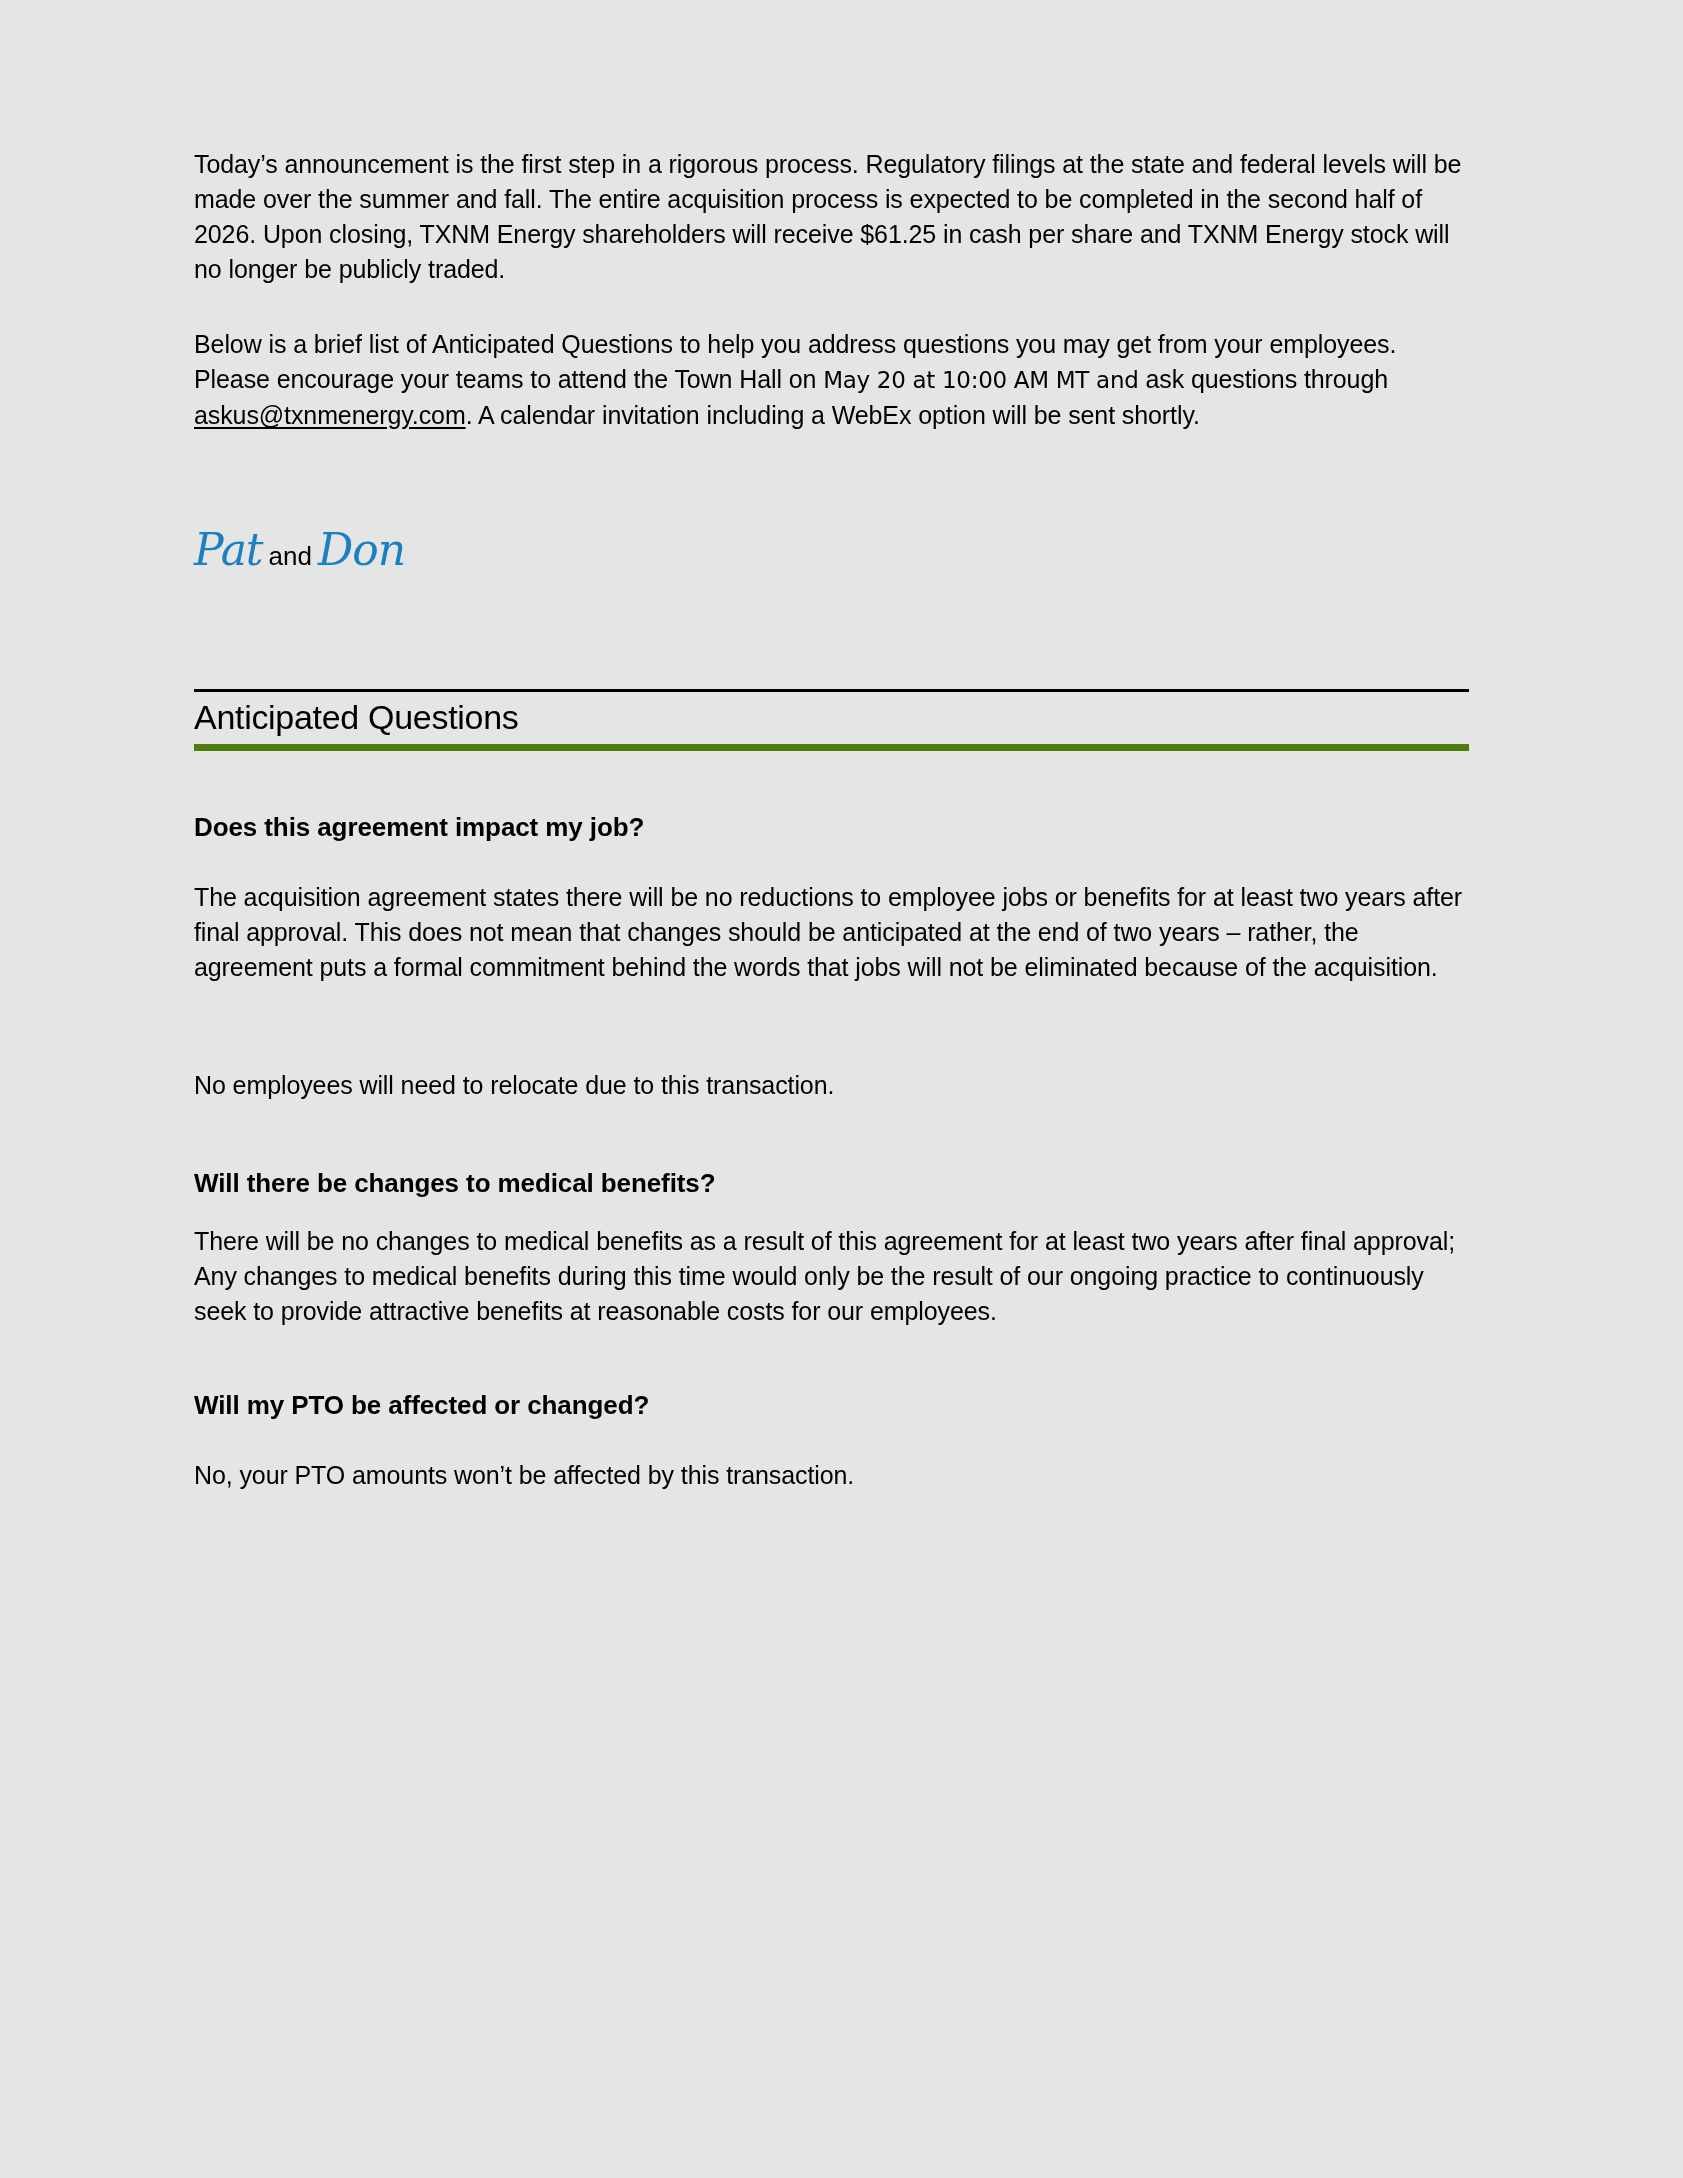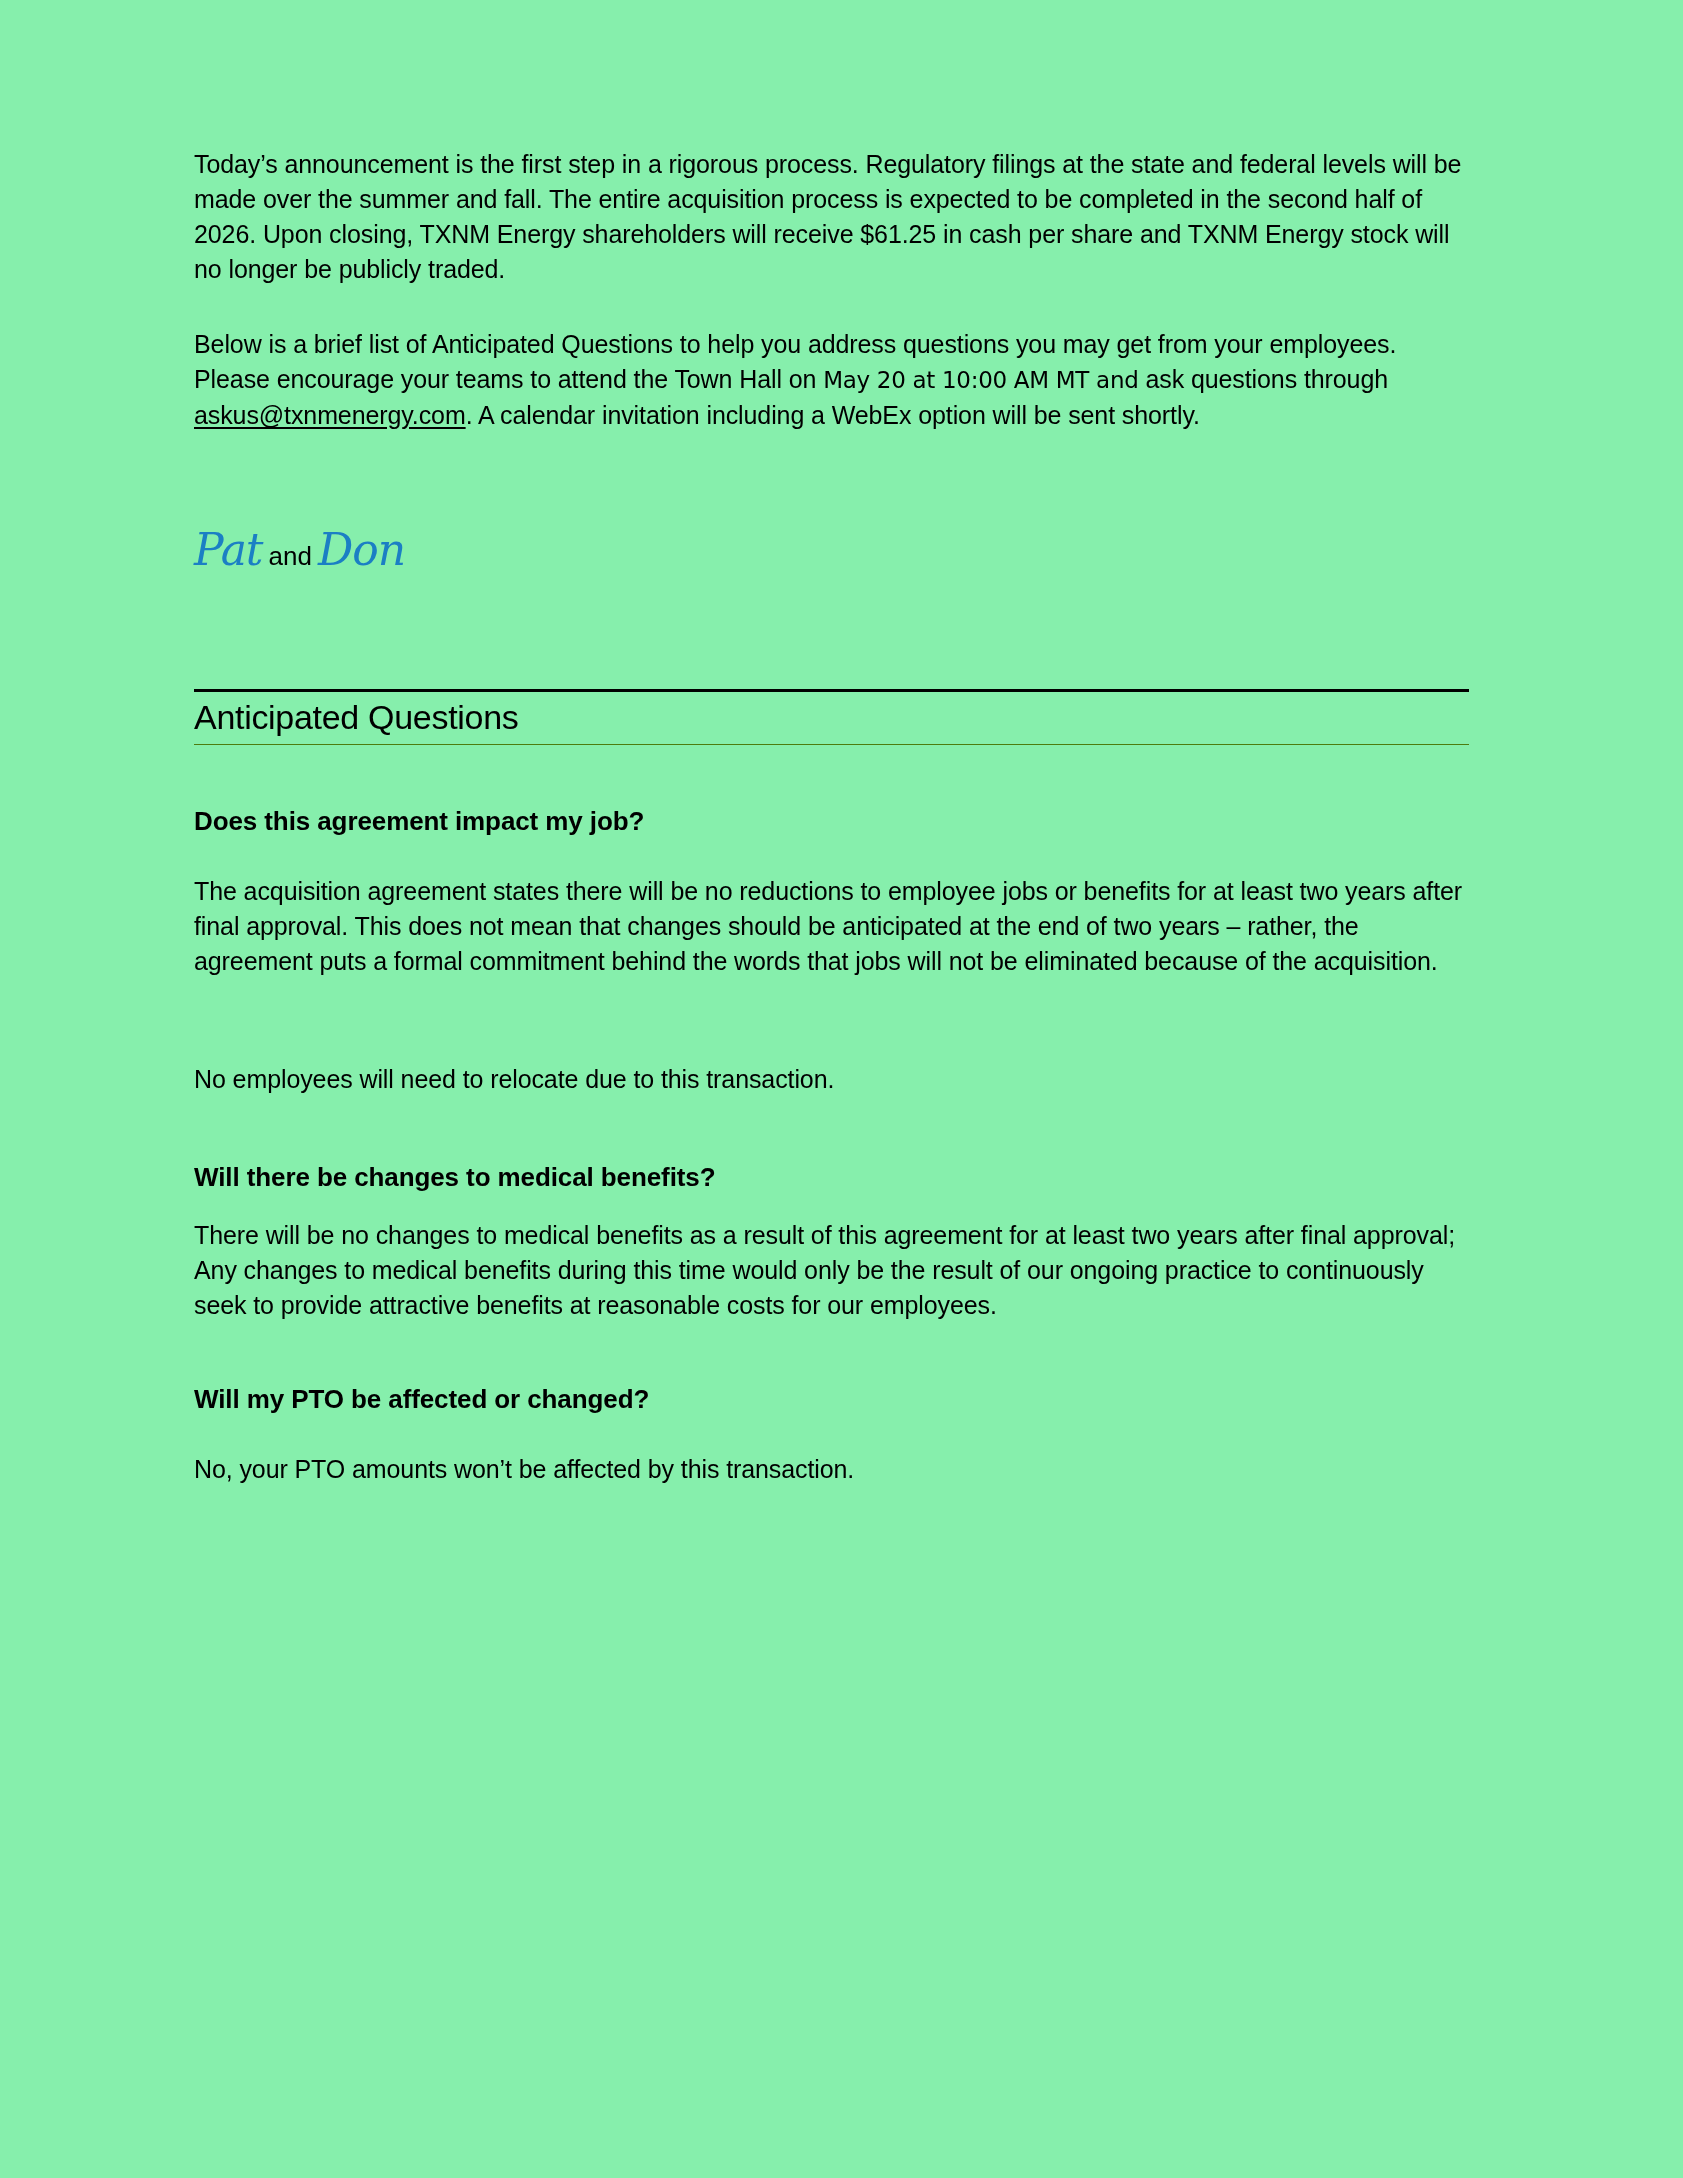--- a/index.html
+++ b/index.html
@@ -15,21 +15,21 @@
     color: #000000;
     -webkit-font-smoothing: antialiased;
   }
 
   .page {
     position: absolute;
     left: 0;
     top: 0;
     width: 1683px;
     height: 2178px;
-    background: #86efac;
+    background: #e5e5e5;
     overflow: hidden;
   }
 
   .content {
     position: absolute;
     left: 194px;
     top: 0;
     width: 1275px;
   }
 
@@ -75,21 +75,21 @@
     font-family: "Liberation Sans", sans-serif;
     font-size: 26px;
     color: #000000;
     vertical-align: baseline;
     padding: 0 6px;
   }
 
   
   .section-heading {
     border-top: 3px solid #000000;
-    border-bottom: 1px solid #4d7c0f;
+    border-bottom: 7px solid #4d7c0f;
     padding: 4px 0 6px 0;
   }
   .section-heading h2 {
     margin: 0;
     font-family: "Liberation Sans", sans-serif;
     font-size: 34px;
     font-weight: 400;
     line-height: 42px;
     color: #000000;
     letter-spacing: -0.3px;

